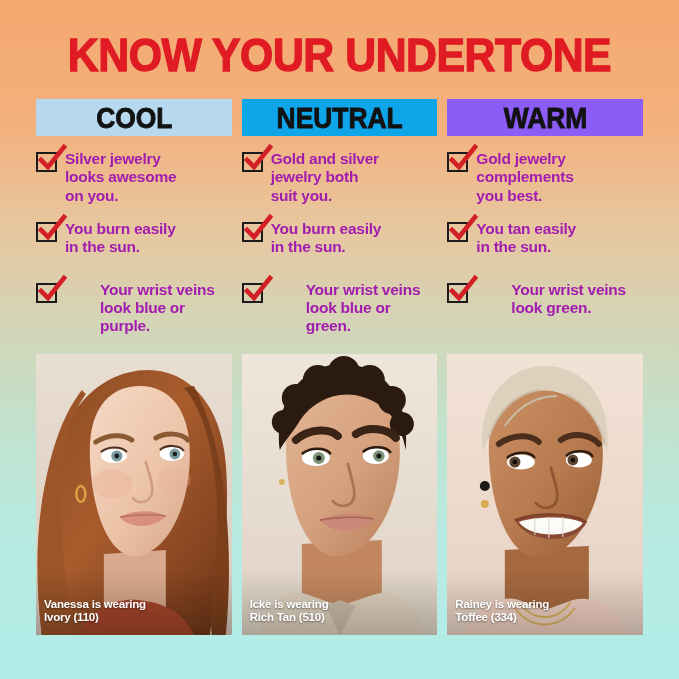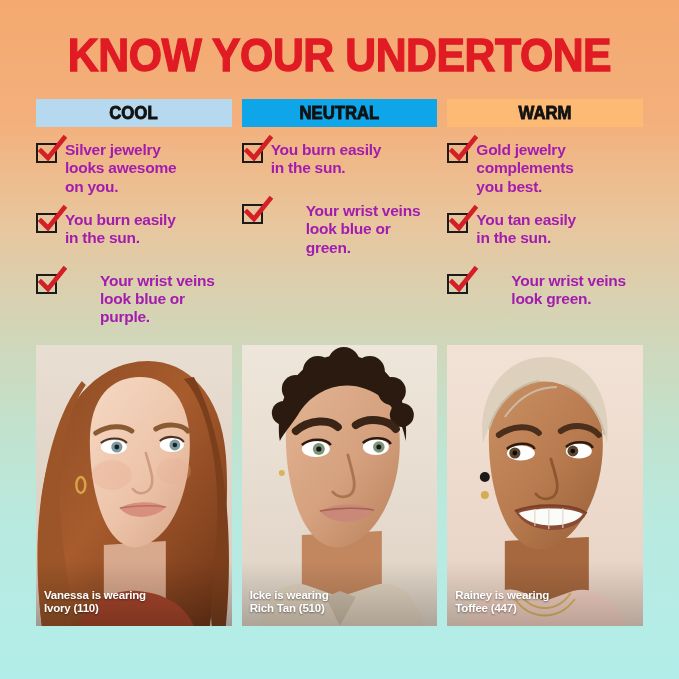--- a/index.html
+++ b/index.html
@@ -36,26 +36,26 @@
   
   .columns {
     display:flex;
     gap:10px;
     padding:0 36px;
     margin-top:21px;
   }
   .col { flex:1 1 0; min-width:0; }
 
   .col-head {
-    height:28px;
+    height:37px;
     display:flex;
     align-items:center;
     justify-content:center;
     color:#121212;
-    font-size:19px;
+    font-size:30px;
     font-weight:bold;
     letter-spacing:0px;
     transform:none;
     font-family:"Liberation Sans Narrow","Liberation Sans",sans-serif;
     -webkit-text-stroke:0.9px #121212;
   }
   .col-head span { transform:scaleX(0.88); display:inline-block; }
 
   .items { margin-top:14px; }
   .item {
@@ -167,37 +167,47 @@
     <div class="col-head" style="background:#0ea5e9">
       <span>NEUTRAL</span>
     </div>
     <div class="items">
       <div class="item">
         <span class="checkbox">
           <svg viewBox="0 0 30 28">
               <path d="M4 15 L11 22 L27 2" fill="none" stroke="#D32027" stroke-width="4.6" stroke-linecap="square"></path>
             </svg>
         </span>
+        <span class="item-text">Gold and silver
+jewelry both
+suit you.</span>
+      </div>
+      <div class="item">
+        <span class="checkbox">
+          <svg viewBox="0 0 30 28">
+              <path d="M4 15 L11 22 L27 2" fill="none" stroke="#D32027" stroke-width="4.6" stroke-linecap="square"></path>
+            </svg>
+        </span>
         <span class="item-text">You burn easily
 in the sun.</span>
       </div>
       <div class="item">
         <span class="checkbox">
           <svg viewBox="0 0 30 28">
               <path d="M4 15 L11 22 L27 2" fill="none" stroke="#D32027" stroke-width="4.6" stroke-linecap="square"></path>
             </svg>
         </span>
         <span class="item-text">Your wrist veins
 look blue or green.</span>
       </div>
     </div>
   </div>
 
   <div class="col">
-    <div class="col-head" style="background:#fdba74">
+    <div class="col-head" style="background:#8b5cf6">
       <span>WARM</span>
     </div>
     <div class="items">
       <div class="item">
         <span class="checkbox">
           <svg viewBox="0 0 30 28">
               <path d="M4 15 L11 22 L27 2" fill="none" stroke="#D32027" stroke-width="4.6" stroke-linecap="square"></path>
             </svg>
         </span>
         <span class="item-text">Gold jewelry
@@ -411,16 +421,16 @@
         <path d="M74 248 C88 268 112 268 126 248" stroke="#d9b25e" stroke-width="2" fill="none"></path>
         <path d="M70 254 C86 276 114 276 130 254" stroke="#d9b25e" stroke-width="2" fill="none"></path>
         <rect x="0" y="216" width="200" height="65" fill="url(#r-scrim)"></rect>
         <linearGradient id="r-scrim" x1="0" y1="0" x2="0" y2="1">
           <stop offset="0%" stop-color="#000" stop-opacity="0"></stop>
             <stop offset="100%" stop-color="#000" stop-opacity="0.22"></stop>
         </linearGradient>
       </svg>
     </div>
     <div class="caption">Rainey is wearing
-Toffee (447)</div>
+Toffee (334)</div>
   </div>
 
 </div>
 
 </body></html>

